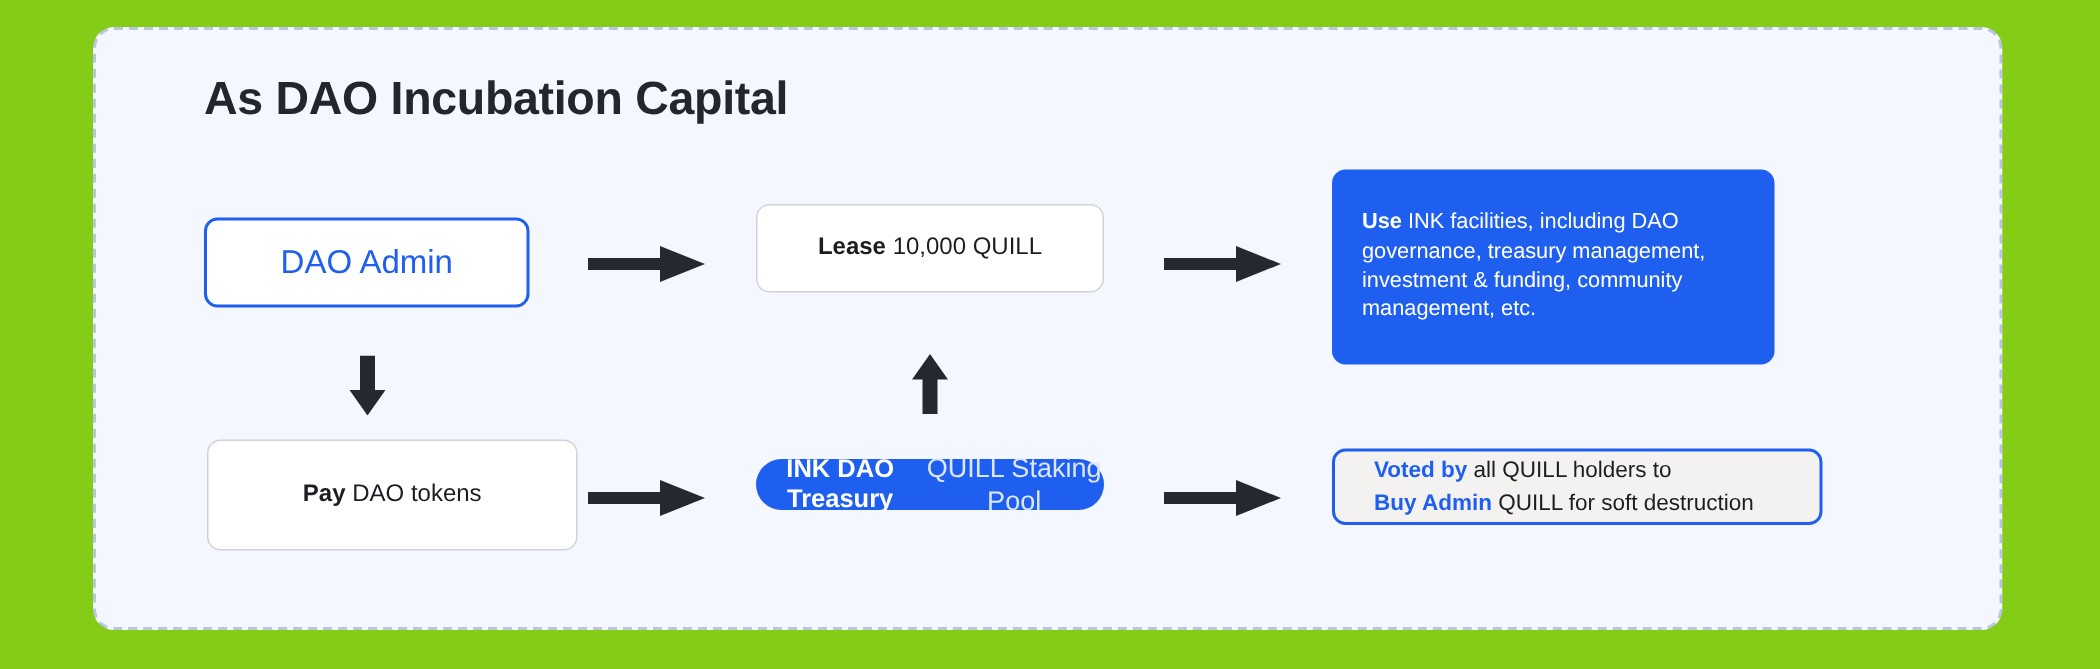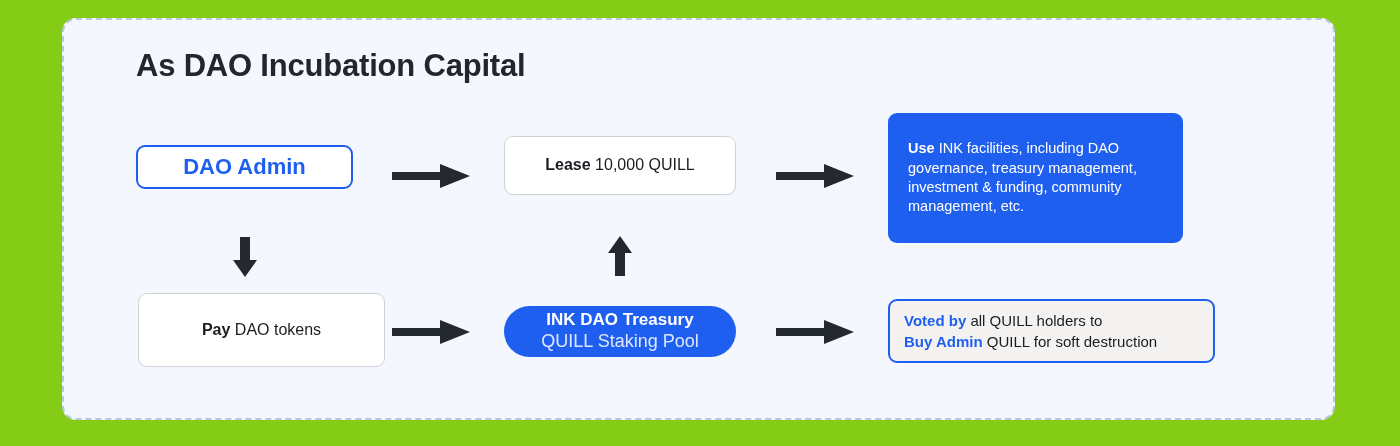--- a/index.html
+++ b/index.html
@@ -53,27 +53,27 @@
     align-items: center;
     justify-content: center;
     text-align: center;
     line-height: 1.28;
   }
 
   .box-dao-admin {
     left: 136px;
     top: 145px;
     width: 217px;
-    height: 44px;
+    height: 60px;
     border: 2.5px solid #1f5fef;
     border-radius: 9px;
     background: #ffffff;
     color: #1f5fef;
     font-size: 22px;
-    font-weight: bold;
+    font-weight: normal;
   }
 
   .box-lease {
     left: 504px;
     top: 136px;
     width: 232px;
     height: 59px;
     border: 1.5px solid #cfd3d8;
     border-radius: 9px;
     background: #ffffff;
@@ -106,51 +106,50 @@
     background: #ffffff;
     color: #1a1d21;
     font-size: 16px;
     line-height: 1.42;
   }
 
   .box-treasury {
     left: 504px;
     top: 306px;
     width: 232px;
-    height: 51px;
+    height: 34px;
     border-radius: 26px;
     background: #1f5fef;
     color: #ffffff;
-    flex-direction: column;
     justify-content: center;
   }
   .treasury-main {
     font-size: 17px;
     font-weight: bold;
     line-height: 1.15;
   }
   .treasury-sub {
     font-size: 18px;
     color: #dce7ff;
     line-height: 1.25;
   }
 
   .box-voted {
     left: 888px;
     top: 299px;
     width: 327px;
-    height: 64px;
+    height: 51px;
     border: 2.5px solid #1f5fef;
     border-radius: 9px;
     background: #f3f2f0;
     color: #1a1d21;
     font-size: 15px;
     justify-content: flex-start;
     text-align: left;
-    padding: 0 14px;
+    padding: 0 26px;
     line-height: 1.42;
   }
 
   .b { font-weight: bold; }
   .blue-b { font-weight: bold; color: #1f5fef; }
 
   
   .arrow {
     position: absolute;
   }

